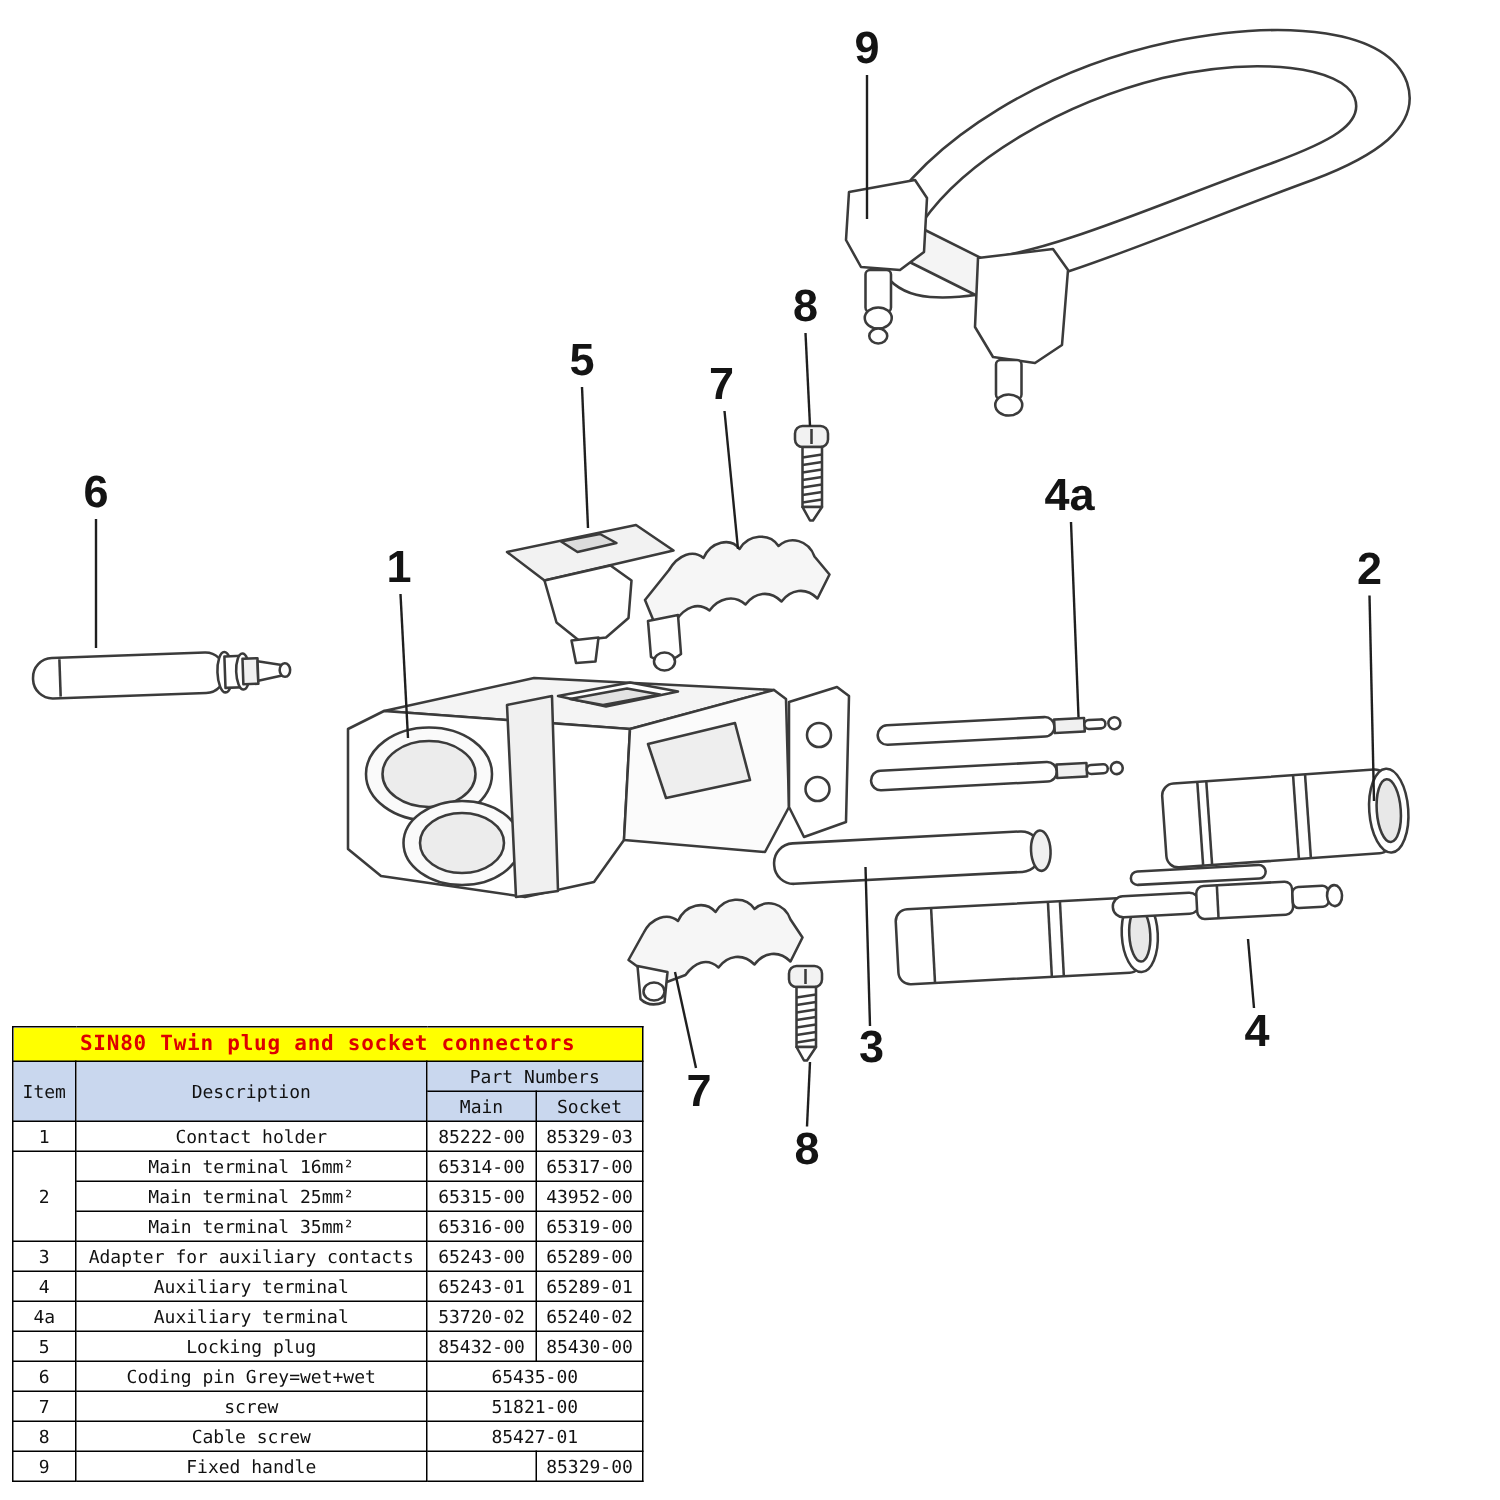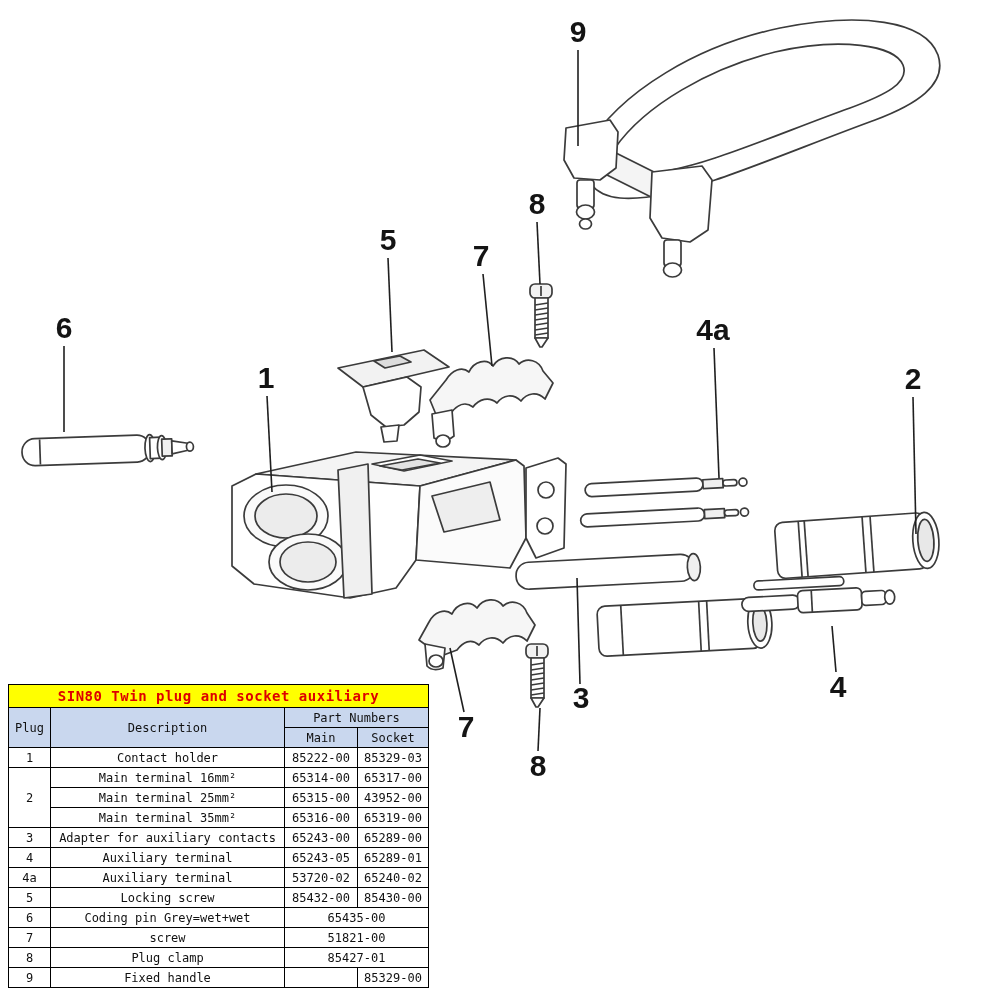--- a/index.html
+++ b/index.html
@@ -212,24 +212,24 @@
 
 <table class="parts-table">
   <colgroup>
     <col style="width:42px">
       <col style="width:234px">
       <col style="width:73px">
       <col style="width:71px">
   </colgroup>
   <tbody>
     <tr>
-      <td colspan="4" class="title-cell">SIN80 Twin plug and socket auxiliary</td>
-    </tr>
-    <tr>
-      <td rowspan="2" class="hdr">Plug</td>
+      <td colspan="4" class="title-cell">SIN80 Twin plug and socket connectors</td>
+    </tr>
+    <tr>
+      <td rowspan="2" class="hdr">Item</td>
       <td rowspan="2" class="hdr">Description</td>
       <td colspan="2" class="hdr">Part Numbers</td>
     </tr>
     <tr>
       <td class="hdr">Main</td>
       <td class="hdr">Socket</td>
     </tr>
 
     <tr>
       <td>1</td>
@@ -255,48 +255,48 @@
     </tr>
     <tr>
       <td>3</td>
       <td>Adapter for auxiliary contacts</td>
       <td>65243-00</td>
       <td>65289-00</td>
     </tr>
     <tr>
       <td>4</td>
       <td>Auxiliary terminal</td>
-      <td>65243-05</td>
+      <td>65243-01</td>
       <td>65289-01</td>
     </tr>
     <tr>
       <td>4a</td>
       <td>Auxiliary terminal</td>
       <td>53720-02</td>
       <td>65240-02</td>
     </tr>
     <tr>
       <td>5</td>
-      <td>Locking screw</td>
+      <td>Locking plug</td>
       <td>85432-00</td>
       <td>85430-00</td>
     </tr>
     <tr>
       <td>6</td>
       <td>Coding pin Grey=wet+wet</td>
       <td colspan="2">65435-00</td>
     </tr>
     <tr>
       <td>7</td>
       <td>screw</td>
       <td colspan="2">51821-00</td>
     </tr>
     <tr>
       <td>8</td>
-      <td>Plug clamp</td>
+      <td>Cable screw</td>
       <td colspan="2">85427-01</td>
     </tr>
     <tr>
       <td>9</td>
       <td>Fixed handle</td>
       <td></td>
       <td>85329-00</td>
     </tr>
   </tbody>
 </table>

